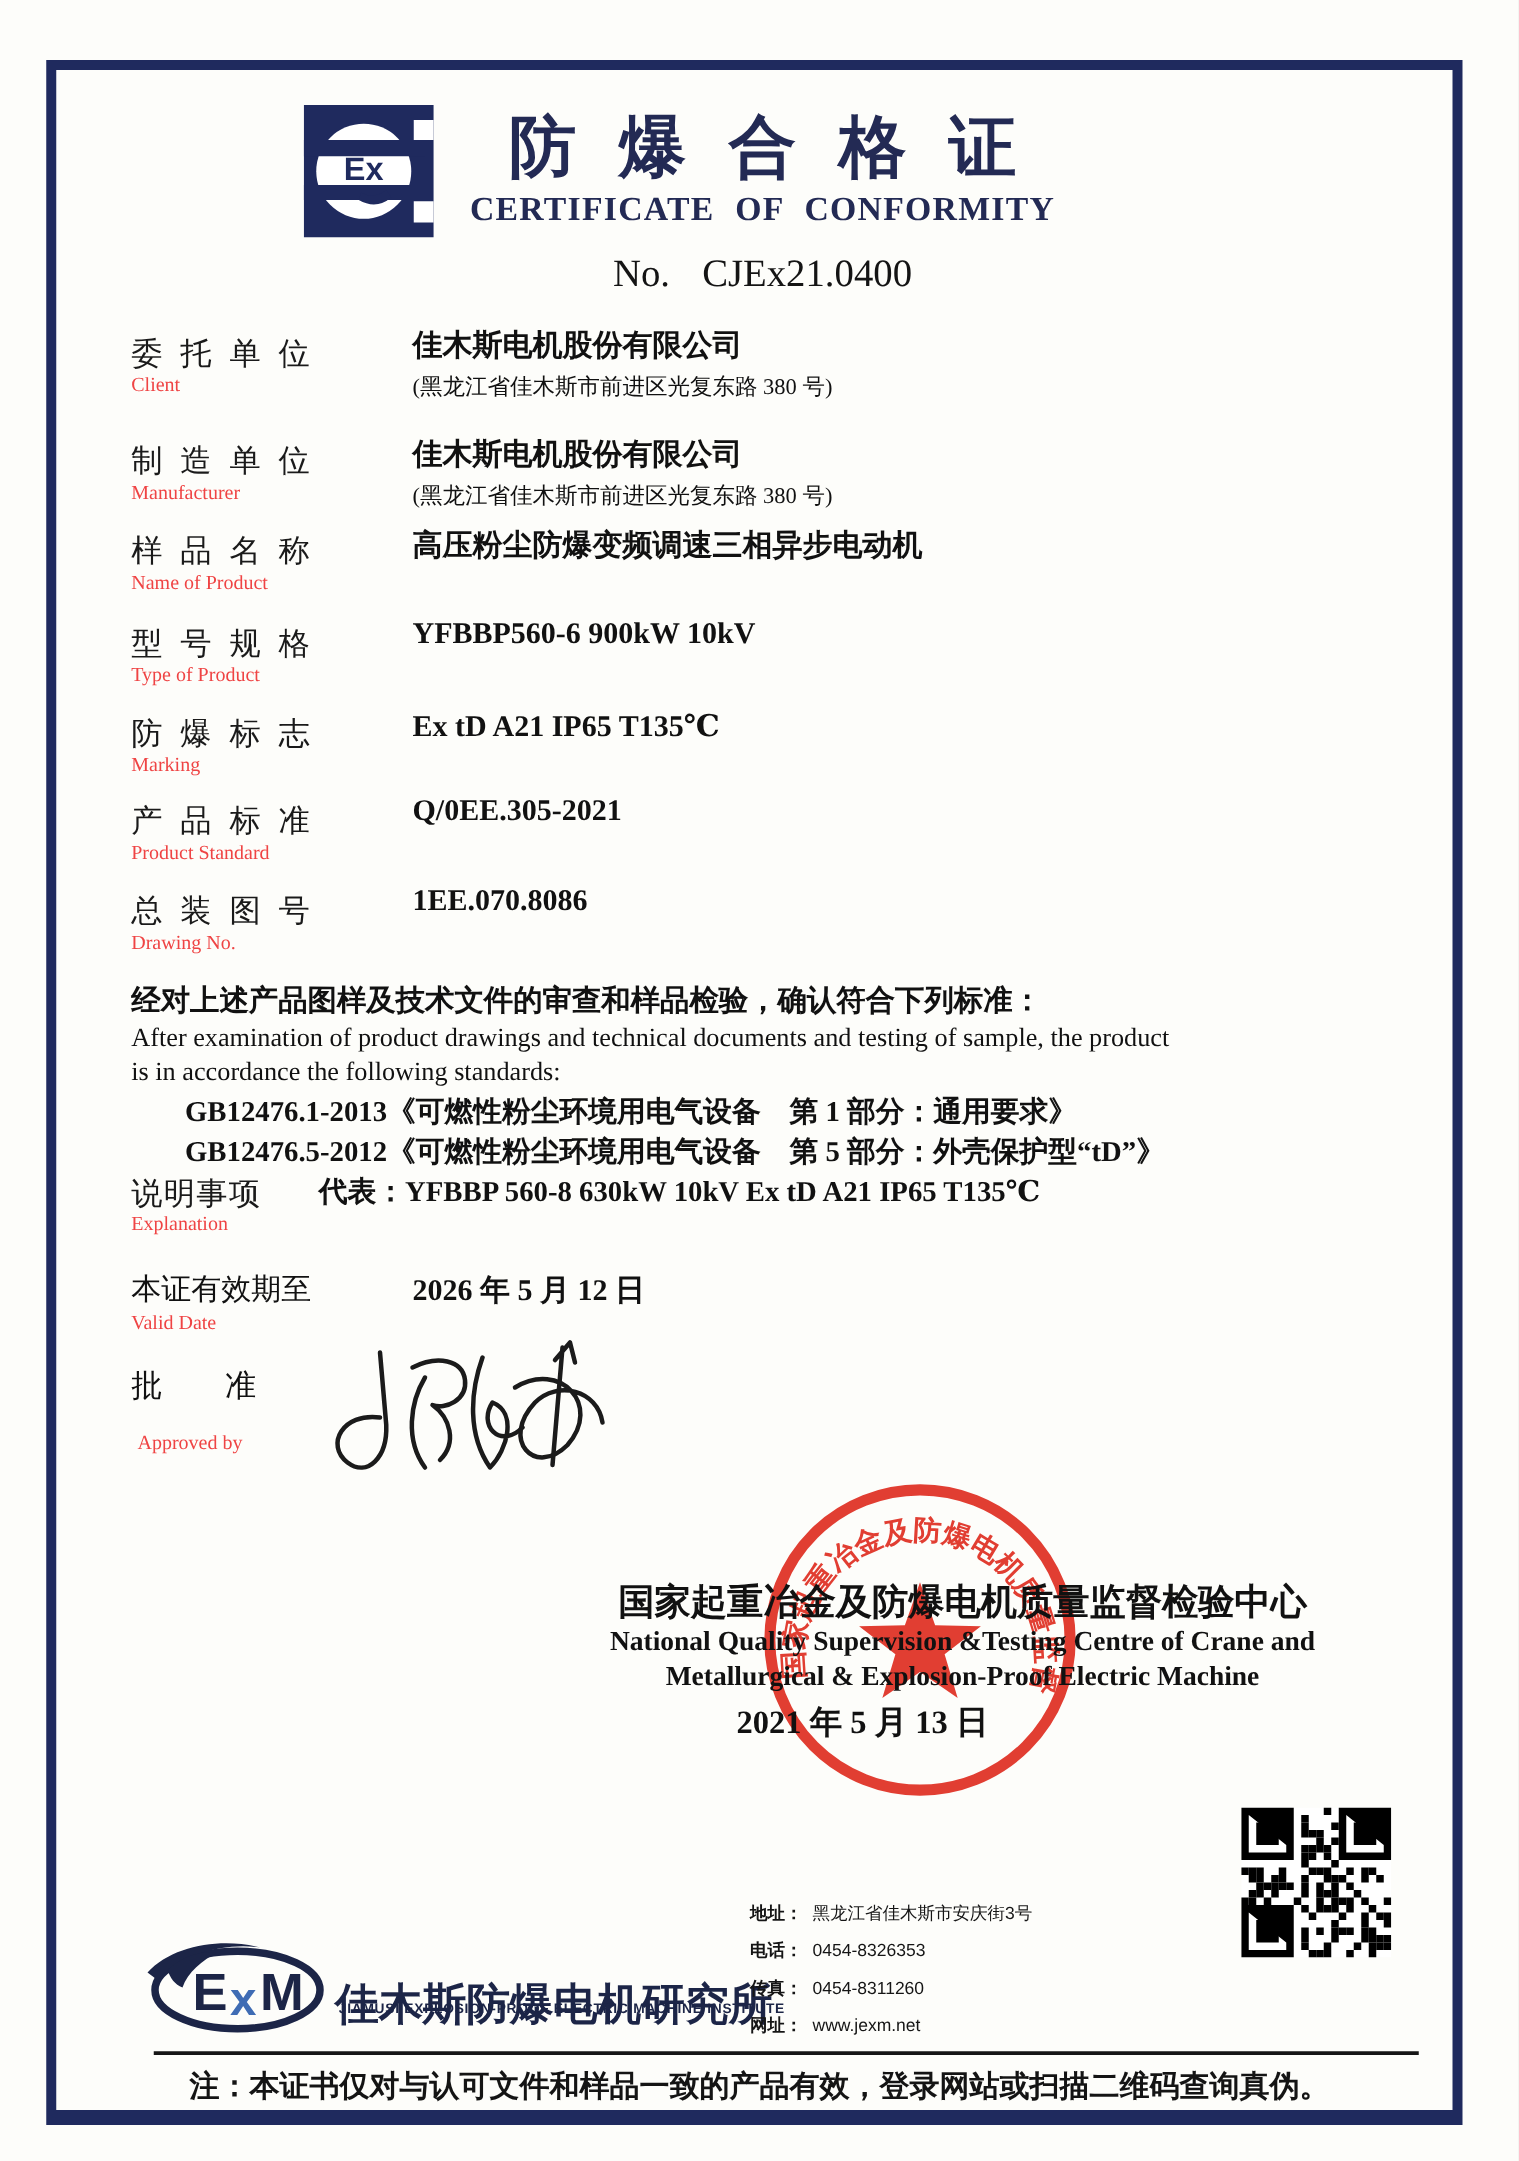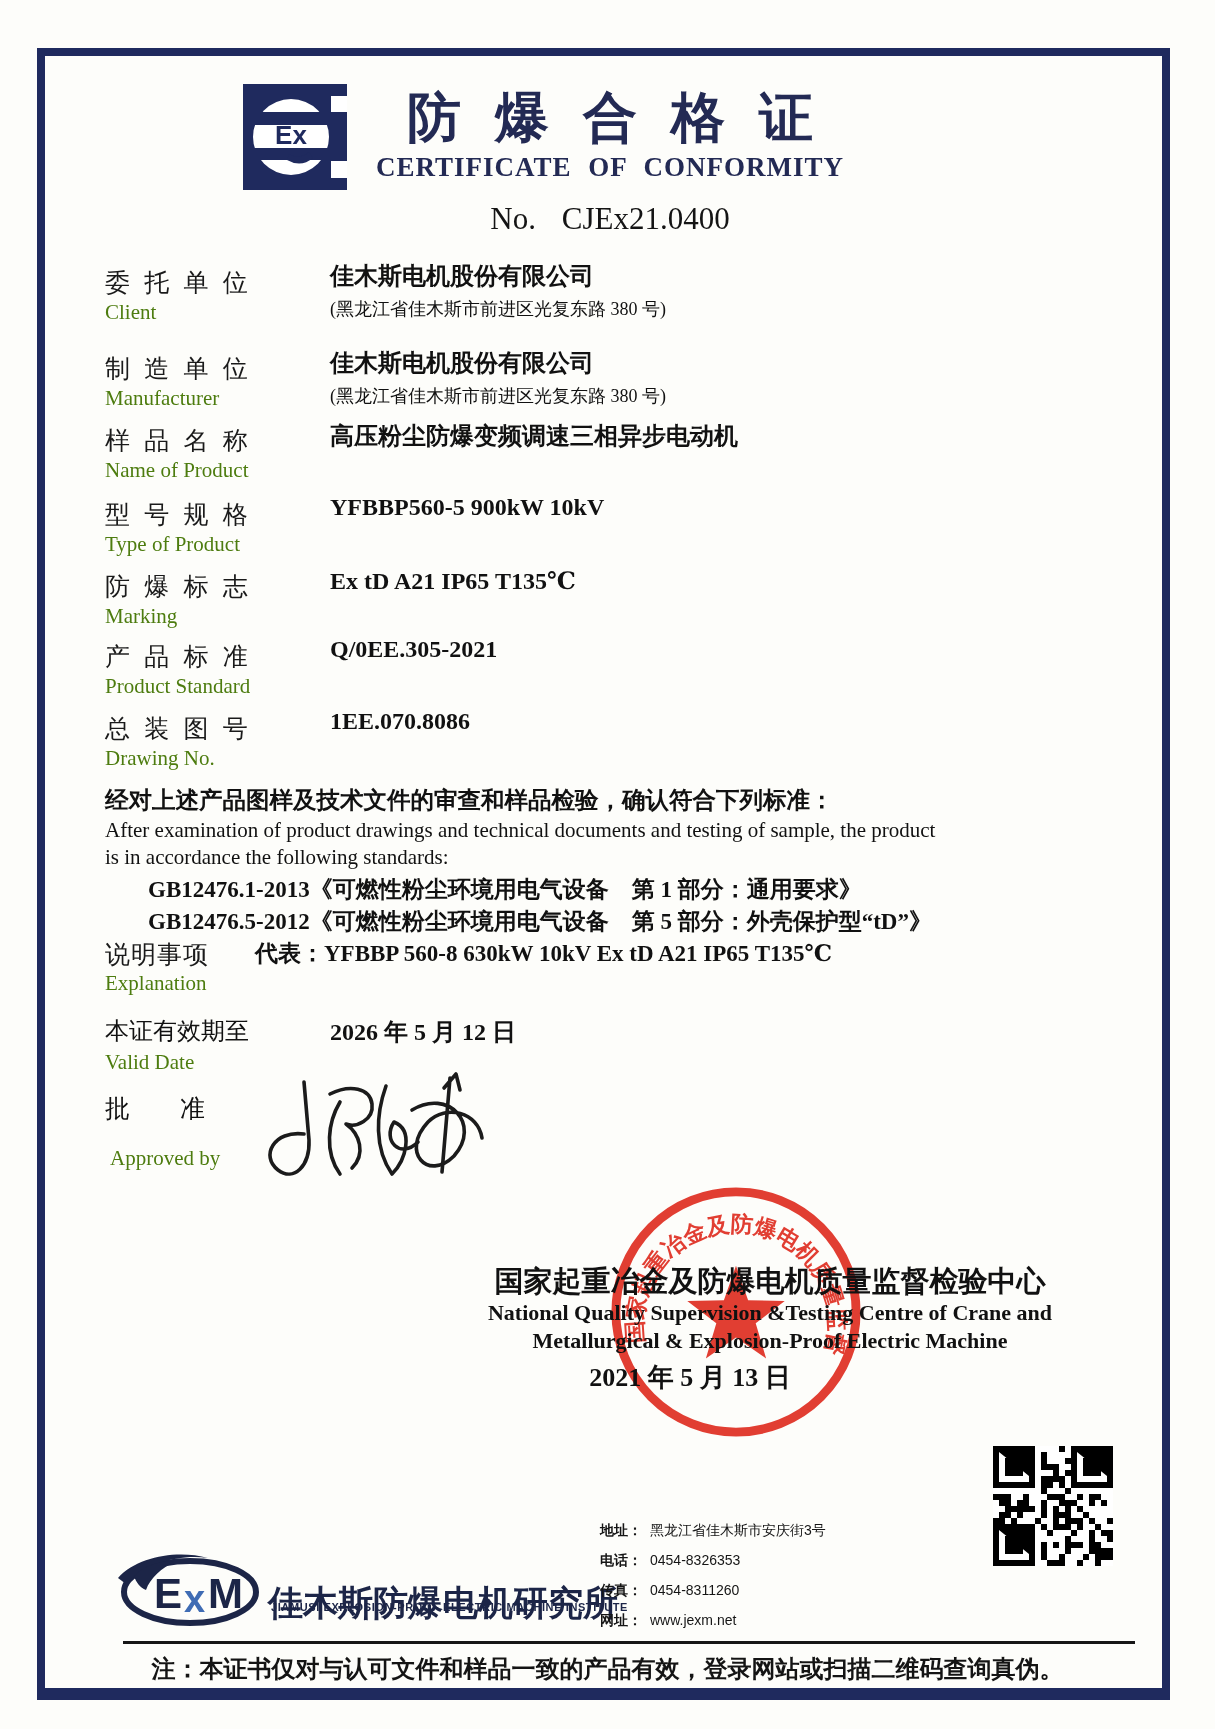--- a/index.html
+++ b/index.html
@@ -23,21 +23,21 @@
   .title-en{
     left:330px;top:152px;width:560px;text-align:center;
     font-size:27px;font-weight:bold;color:#232a54;letter-spacing:1px;word-spacing:9px;
   }
   .cert-no{
     left:330px;top:201px;width:560px;text-align:center;
     font-size:31px;color:#141414;word-spacing:18px;
   }
   
   .flabel-cn{left:105px;font-size:25px;letter-spacing:4px;color:#1a1a1a;}
-  .flabel-en{left:105px;font-size:21px;color:#4d7c0f;}
+  .flabel-en{left:105px;font-size:16px;color:#ef4444;}
   .fvalue{left:330px;font-size:24px;font-weight:bold;color:#111;}
   .fnote{left:330px;font-size:18px;color:#111;}
   .para-cn{left:105px;font-size:23.5px;font-weight:bold;}
   .para-en{left:105px;font-size:21px;text-align:right;}
   .std{left:148px;font-size:23px;font-weight:bold;}
   
   .org-cn{left:420px;top:1262px;width:700px;text-align:center;font-size:29px;font-weight:bold;z-index:3;}
   .org-en1{left:420px;top:1300px;width:700px;text-align:center;font-size:22px;font-weight:bold;z-index:3;}
   .org-en2{left:420px;top:1328px;width:700px;text-align:center;font-size:22px;font-weight:bold;z-index:3;}
   .org-date{left:420px;top:1360px;width:540px;text-align:center;font-size:26px;font-weight:bold;z-index:3;}
@@ -86,21 +86,21 @@
   <div class="abs flabel-en" style="top:386px">Manufacturer</div>
   <div class="abs fvalue" style="top:347px">佳木斯电机股份有限公司</div>
   <div class="abs fnote" style="top:384px">(黑龙江省佳木斯市前进区光复东路 380 号)</div>
 
   <div class="abs flabel-cn" style="top:424px">样 品 名 称</div>
   <div class="abs flabel-en" style="top:458px">Name of Product</div>
   <div class="abs fvalue" style="top:420px">高压粉尘防爆变频调速三相异步电动机</div>
 
   <div class="abs flabel-cn" style="top:498px">型 号 规 格</div>
   <div class="abs flabel-en" style="top:532px">Type of Product</div>
-  <div class="abs fvalue" style="top:494px">YFBBP560-5   900kW   10kV</div>
+  <div class="abs fvalue" style="top:494px">YFBBP560-6   900kW   10kV</div>
 
   <div class="abs flabel-cn" style="top:570px">防 爆 标 志</div>
   <div class="abs flabel-en" style="top:604px">Marking</div>
   <div class="abs fvalue" style="top:566px">Ex tD A21 IP65 T135℃</div>
 
   <div class="abs flabel-cn" style="top:640px">产 品 标 准</div>
   <div class="abs flabel-en" style="top:674px">Product Standard</div>
   <div class="abs fvalue" style="top:636px">Q/0EE.305-2021</div>
 
   <div class="abs flabel-cn" style="top:712px">总 装 图 号</div>

